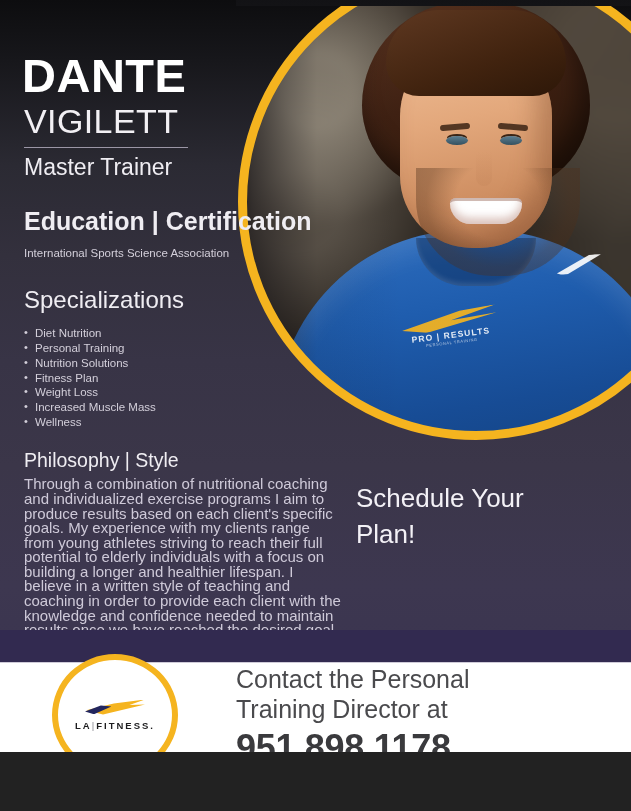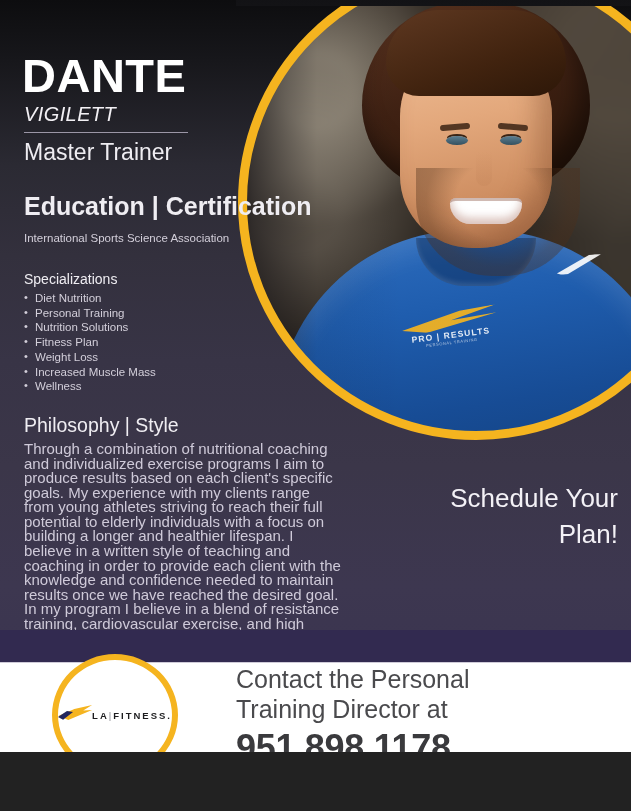--- a/index.html
+++ b/index.html
@@ -149,57 +149,57 @@
   
   .left{
     position:absolute;left:22px;top:52px;width:322px;
     color:#ffffff;
   }
   .name-first{
     font-size:47px;font-weight:bold;letter-spacing:.5px;line-height:1;
     color:#ffffff;margin:0;
   }
   .name-last{
-    font-size:20px;font-weight:normal;letter-spacing:.4px;line-height:1.1;
-    color:#f2f0f4;margin:4px 0 0 2px;font-style:italic;
+    font-size:34px;font-weight:normal;letter-spacing:.4px;line-height:1.1;
+    color:#f2f0f4;margin:4px 0 0 2px;
   }
   .rule{
     width:164px;height:1px;background:#9b96a6;margin:7px 0 6px 2px;
   }
   .role{
     font-size:23px;color:#efedf2;margin:0 0 0 2px;font-weight:normal;
   }
   .sec-head{
     font-size:25px;color:#efedf2;margin:26px 0 11px 2px;font-weight:bold;
   }
   .sec-sub{
     font-size:11.5px;color:#d3cfda;margin:10px 0 0 2px;font-weight:normal;
   }
   .spec-head{
-    font-size:14px;color:#efedf2;margin:27px 0 4px 2px;font-weight:normal;
+    font-size:24px;color:#efedf2;margin:27px 0 12px 2px;font-weight:normal;
   }
   ul.specs{list-style:none;margin:0;padding:0 0 0 2px;}
   ul.specs li{
     font-size:11.5px;color:#d3cfda;line-height:14.7px;
     padding-left:11px;position:relative;
   }
   ul.specs li:before{
     content:"\2022";position:absolute;left:0;top:-1px;color:#d3cfda;font-size:11px;
   }
   .phil-head{
     font-size:19.5px;color:#efedf2;margin:20px 0 5px 2px;font-weight:normal;
   }
   .phil-body{
     font-size:15px;color:#cfcad9;line-height:14.6px;margin:0 0 0 2px;width:320px;
   }
 
   
   .cta{
     position:absolute;left:356px;top:480px;width:262px;
-    text-align:right;color:#f3f1f6;
+    text-align:left;color:#f3f1f6;
     font-size:26px;line-height:36px;
   }
 
   
   .band-top{
     position:absolute;left:0;top:630px;width:631px;height:32px;
     background:#322a50;
   }
   .white-bar{
     position:absolute;left:0;top:662px;width:631px;height:106px;
@@ -212,21 +212,21 @@
     position:absolute;left:0;top:768px;width:631px;height:43px;
     background:linear-gradient(to bottom,#241b55 0%,#1f1a4e 100%);
   }
 
   
   .logo-badge{
     position:absolute;left:52px;top:654px;
     width:126px;height:122px;border-radius:50%;
     border:6px solid #f5b41f;background:#ffffff;
     box-sizing:border-box;
-    display:flex;flex-direction:row;align-items:center;justify-content:center;
+    display:flex;flex-direction:column;align-items:center;justify-content:center;
     z-index:5;
   }
   .logo-swoop{
     width:60px;height:15px;margin-bottom:5px;position:relative;
   }
   .logo-swoop .gold{
     position:absolute;inset:0;
     background:#f5b41f;
     clip-path:polygon(2% 72%,48% 26%,100% 0%,74% 36%,100% 34%,30% 100%);
   }

